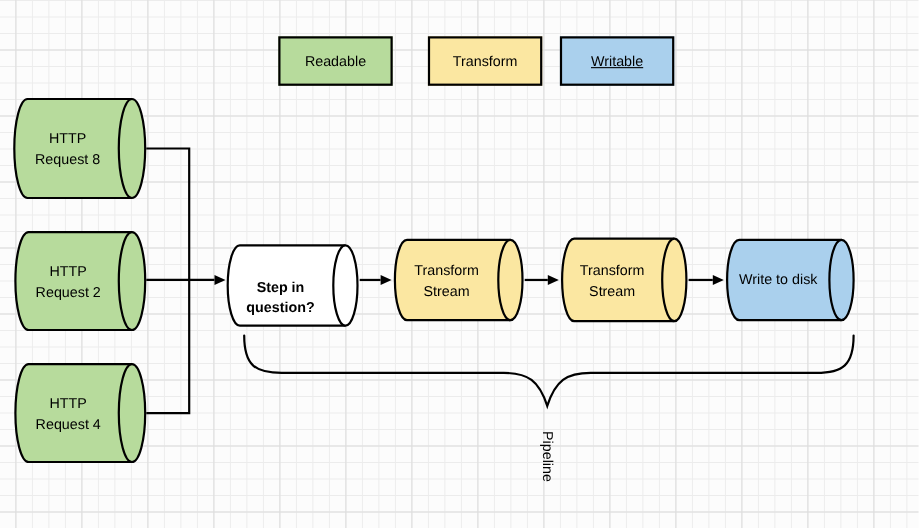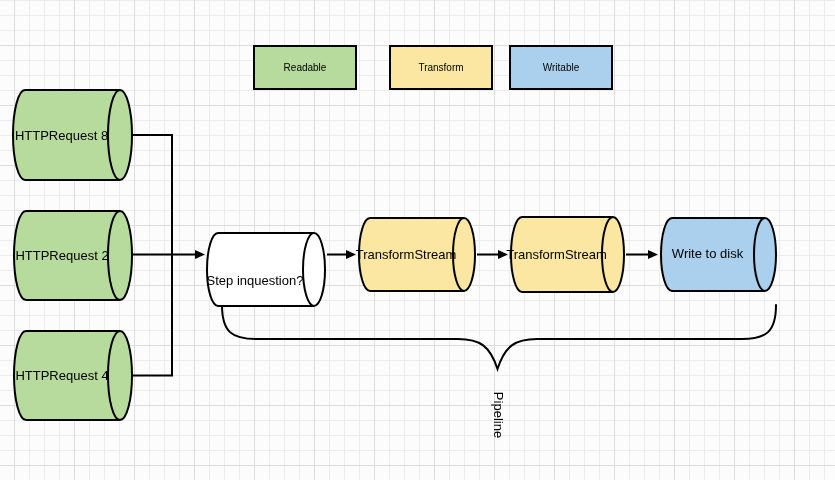--- a/index.html
+++ b/index.html
@@ -13,40 +13,40 @@
       linear-gradient(#dcdcdc 1px, transparent 1px),
       linear-gradient(90deg, #dcdcdc 1px, transparent 1px),
       linear-gradient(#ececec 1px, transparent 1px),
       linear-gradient(90deg, #ececec 1px, transparent 1px);
     background-size:60px 60px, 60px 60px, 15px 15px, 15px 15px;
     background-position:0 45px, 14px 0, 0 0, 14px 0;
   }
   
   .legend-box{
     position:absolute;
-    top:45px;height:41px;width:100px;
+    top:33px;height:41px;width:100px;
     border:2px solid #000;
     display:flex;align-items:center;justify-content:center;
-    font-size:10px;
+    font-size:13px;
   }
   .legend-readable{left:253px;background:#b7db9c;}
   .legend-transform{left:389px;background:#fbe7a1;}
-  .legend-writable{left:509px;background:#aad0ed;}
+  .legend-writable{left:509px;background:#aad0ed;text-decoration:underline;}
   
   .cyl{position:absolute;}
   .cyl svg{display:block;overflow:visible;}
   .cyl-label{
     position:absolute;top:0;bottom:0;left:2px;right:24px;
-    display:flex;flex-direction:row;align-items:center;justify-content:center;
+    display:flex;flex-direction:column;align-items:center;justify-content:center;
     font-size:13px;line-height:19px;text-align:right;white-space:nowrap;border-radius:15px;
   }
   .n1{left:12px;top:89px;width:121px;height:92px;}
   .n2{left:13px;top:210px;width:120px;height:91px;}
   .n3{left:13px;top:330px;width:120px;height:91px;}
-  .n4{left:206px;top:232px;width:120px;height:96px;}
+  .n4{left:206px;top:222px;width:120px;height:96px;font-weight:bold;}
   .n5{left:358px;top:217px;width:118px;height:75px;}
   .n6{left:510px;top:216px;width:115px;height:77px;}
   .n7{left:660px;top:217px;width:117px;height:73px;}
   
   .overlay{position:absolute;left:0;top:0;pointer-events:none;}
   
   .pipeline-label{
     position:absolute;left:468px;top:407px;width:60px;height:16px;
     transform:rotate(90deg);
     font-size:13px;text-align:center;white-space:nowrap;

